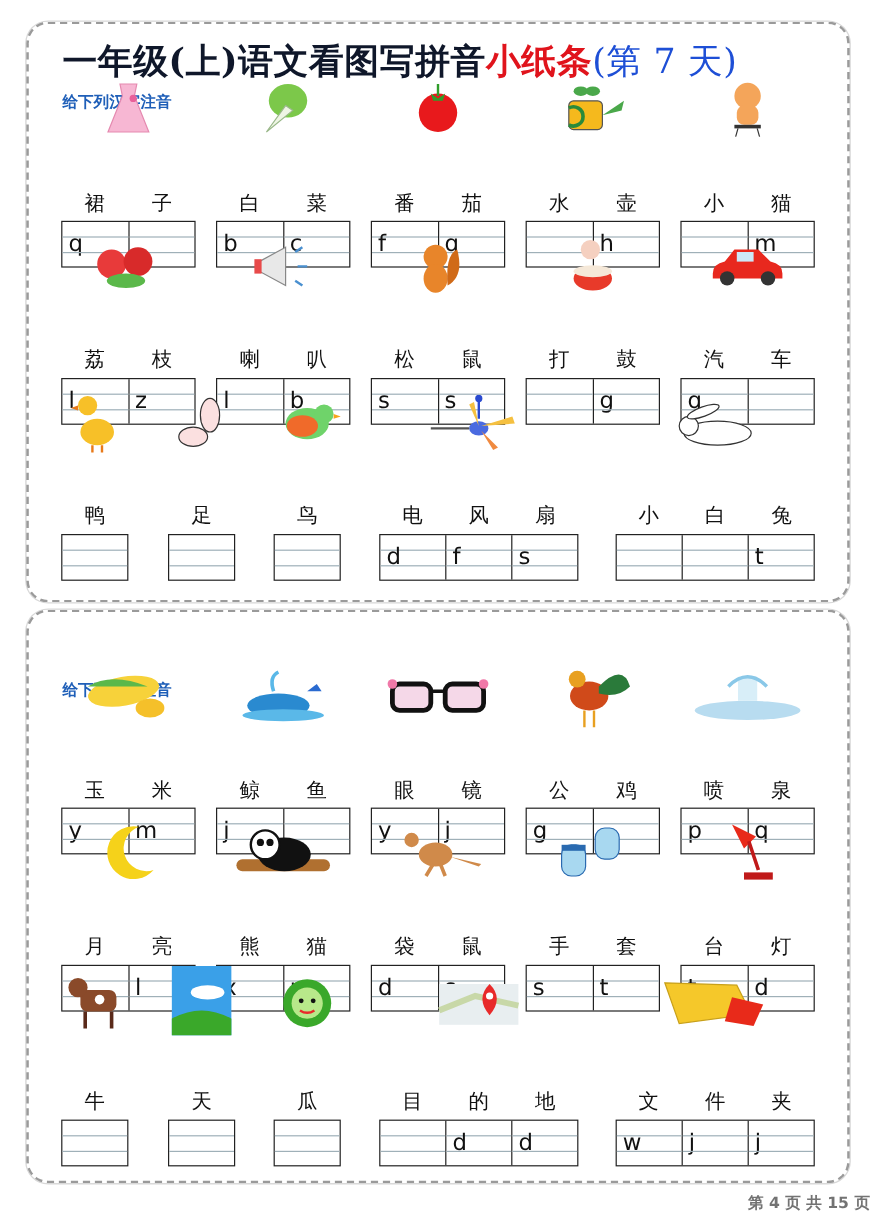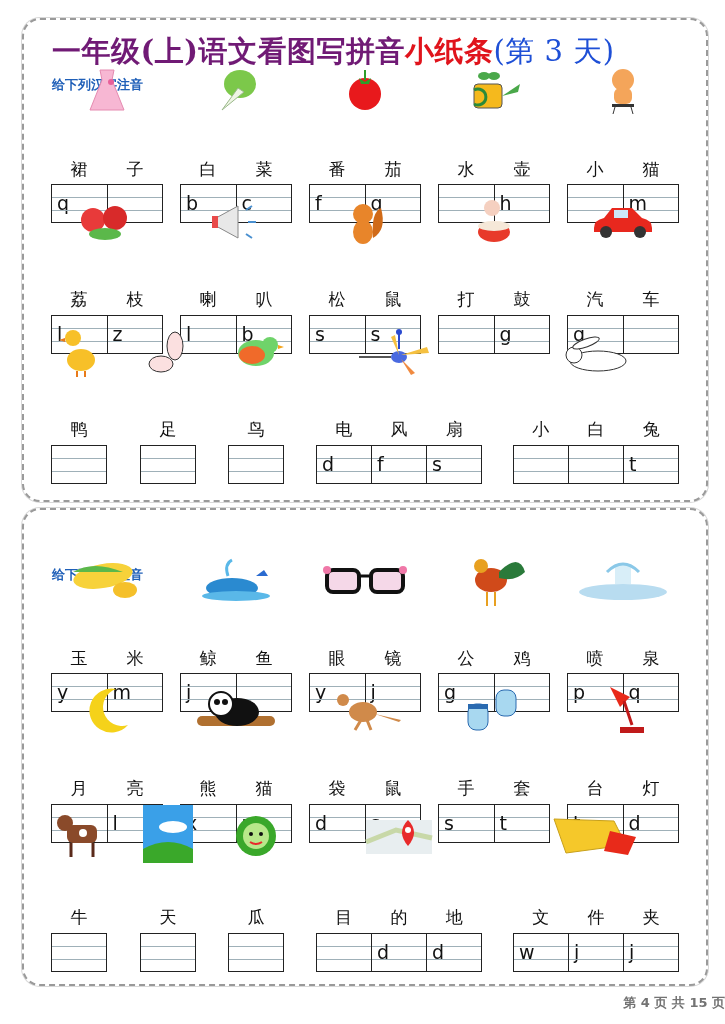--- a/index.html
+++ b/index.html
@@ -1,42 +1,42 @@
 <!DOCTYPE html>
 <html><head>
 <meta charset="utf-8">
 <style>
   * { box-sizing: border-box; margin: 0; padding: 0; }
   body { width: 725px; height: 1024px; background: #ffffff; position: relative; overflow: hidden; font-family: "DejaVu Sans", sans-serif; }
   .card { position: absolute; left: 22px; width: 686px; border: 2px dashed #9a9a9a; border-radius: 18px; background: #fff; box-shadow: 0 0 0 1px #d8d8d8; }
   .card1 { top: 18px; height: 484px; }
   .card2 { top: 508px; height: 478px; }
   .title { position: absolute; left: 28px; top: 12px; font-family: "DejaVu Serif", serif; font-size: 29px; font-weight: bold; white-space: nowrap; letter-spacing: 0.5px; }
-  .title .t-black { color: #701a75; }
+  .title .t-black { color: #0f172a; }
   .title .t-red { color: #e0141c; }
   .title .t-blue { color: #1e4fd6; font-weight: normal; }
   .subtitle { position: absolute; left: 28px; top: 56px; font-size: 13px; font-weight: bold; color: #1f5fb8; }
   .item { position: absolute; }
   .pic { position: absolute; display: flex; align-items: center; justify-content: center; }
   .chars { position: absolute; display: flex; justify-content: space-around; font-family: "DejaVu Serif", serif; font-size: 17px; color: #111; }
   .boxrow { position: absolute; display: flex; border: 1.5px solid #222; height: 39px; }
   .cell { flex: 1; position: relative; border-right: 1.5px solid #222; }
   .cell:last-child { border-right: none; }
   .cell::before, .cell::after { content: ""; position: absolute; left: 0; right: 0; height: 1px; background: #9fb0b8; }
   .cell::before { top: 12px; }
   .cell::after { top: 25px; }
   .cell span { position: absolute; left: 5px; top: 7px; font-family: "DejaVu Sans", sans-serif; font-size: 19px; color: #111; line-height: 22px; }
   .footer { position: absolute; top: 994px; left: 0; width: 725px; text-align: right; font-size: 13px; font-weight: bold; color: #737373; }
 </style>
 </head>
 <body>
 
 <div class="card card1">
   <div class="title">
-    <span class="t-black">一年级(上)语文看图写拼音</span><span class="t-red">小纸条</span><span class="t-blue">(第 3 天)</span>
+    <span class="t-black">一年级(上)语文看图写拼音</span><span class="t-red">小纸条</span><span class="t-blue">(第 7 天)</span>
   </div>
   <div class="subtitle">给下列汉字注音</div>
   <div class="grid">
       <div class="item">
         <div class="pic" style="left: 27px; top: 42px; width: 112px; height: 56px;">
           <svg width="50" height="48" viewBox="0 0 50 48">
             <path d="M18 4h14l-2 10 12 30H8L20 14z" fill="#f7b7d3" stroke="#e58ab0"></path>
             <circle cx="29" cy="16" r="3" fill="#e8609a"></circle>
           </svg>
         </div>

